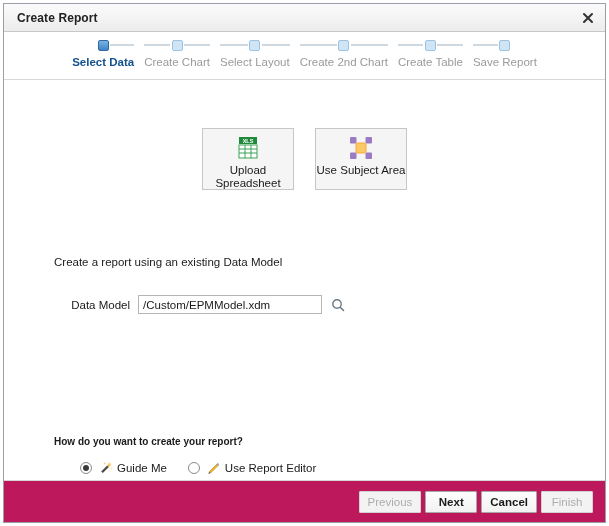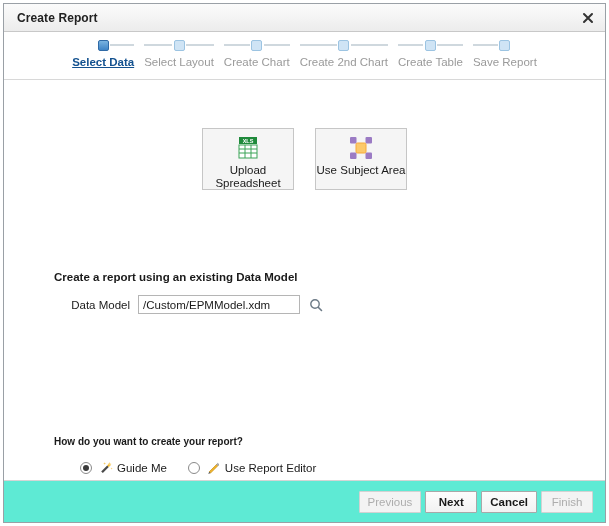--- a/index.html
+++ b/index.html
@@ -131,21 +131,20 @@
   .step-label {
     margin-top: 4px;
     font-size: 11.5px;
     color: #9a9a9a;
     white-space: nowrap;
     user-select: none;
   }
   .step.active .step-label {
     color: #13518f;
     font-weight: bold;
-    text-decoration: underline;
   }
 
   
   .body {
     position: relative;
     flex: 1;
     background: #ffffff;
     overflow: hidden;
   }
 
@@ -187,44 +186,44 @@
     margin-top: 4px;
     font-size: 11.5px;
     color: #1a1a1a;
     text-align: center;
     line-height: 13px;
   }
 
   
   .section-title {
     position: absolute;
-    top: 191px;
+    top: 176px;
     left: 50px;
     font-size: 11.5px;
-    font-weight: bold;
+    font-weight: normal;
     color: #1a1a1a;
     user-select: none;
   }
   .form-row {
     position: absolute;
     top: 215px;
     left: 50px;
     display: flex;
     align-items: center;
   }
   .form-label {
     width: 76px;
     text-align: right;
     font-size: 11.5px;
     color: #1a1a1a;
     margin-right: 8px;
     user-select: none;
   }
   .text-input {
-    width: 162px;
+    width: 184px;
     height: 19px;
     box-sizing: border-box;
     border: 1px solid #b5b5b5;
     background: #ffffff;
     font-family: "Liberation Sans", sans-serif;
     font-size: 11.5px;
     color: #1a1a1a;
     padding: 0 4px;
     outline: none;
   }
@@ -293,21 +292,21 @@
     margin-left: 4px;
     font-size: 11.5px;
     color: #1a1a1a;
   }
 
   
   .footer {
     height: 42px;
     min-height: 42px;
     box-sizing: border-box;
-    background: #5eead4;
+    background: #be185d;
     border-top: 1px solid #d5d5d5;
     display: flex;
     align-items: center;
     justify-content: flex-end;
     padding-right: 12px;
     gap: 4px;
   }
   .btn {
     min-width: 52px;
     height: 22px;
@@ -357,30 +356,30 @@
           </div>
           <div class="step-label">Select Data</div>
         </div>
 
         <div class="step">
           <div class="step-marker-row">
             <div class="step-line left"></div>
             <div class="step-line right"></div>
             <div class="step-dot"></div>
           </div>
-          <div class="step-label">Select Layout</div>
+          <div class="step-label">Create Chart</div>
         </div>
 
         <div class="step">
           <div class="step-marker-row">
             <div class="step-line left"></div>
             <div class="step-line right"></div>
             <div class="step-dot"></div>
           </div>
-          <div class="step-label">Create Chart</div>
+          <div class="step-label">Select Layout</div>
         </div>
 
         <div class="step">
           <div class="step-marker-row">
             <div class="step-line left"></div>
             <div class="step-line right"></div>
             <div class="step-dot"></div>
           </div>
           <div class="step-label">Create 2nd Chart</div>
         </div>

